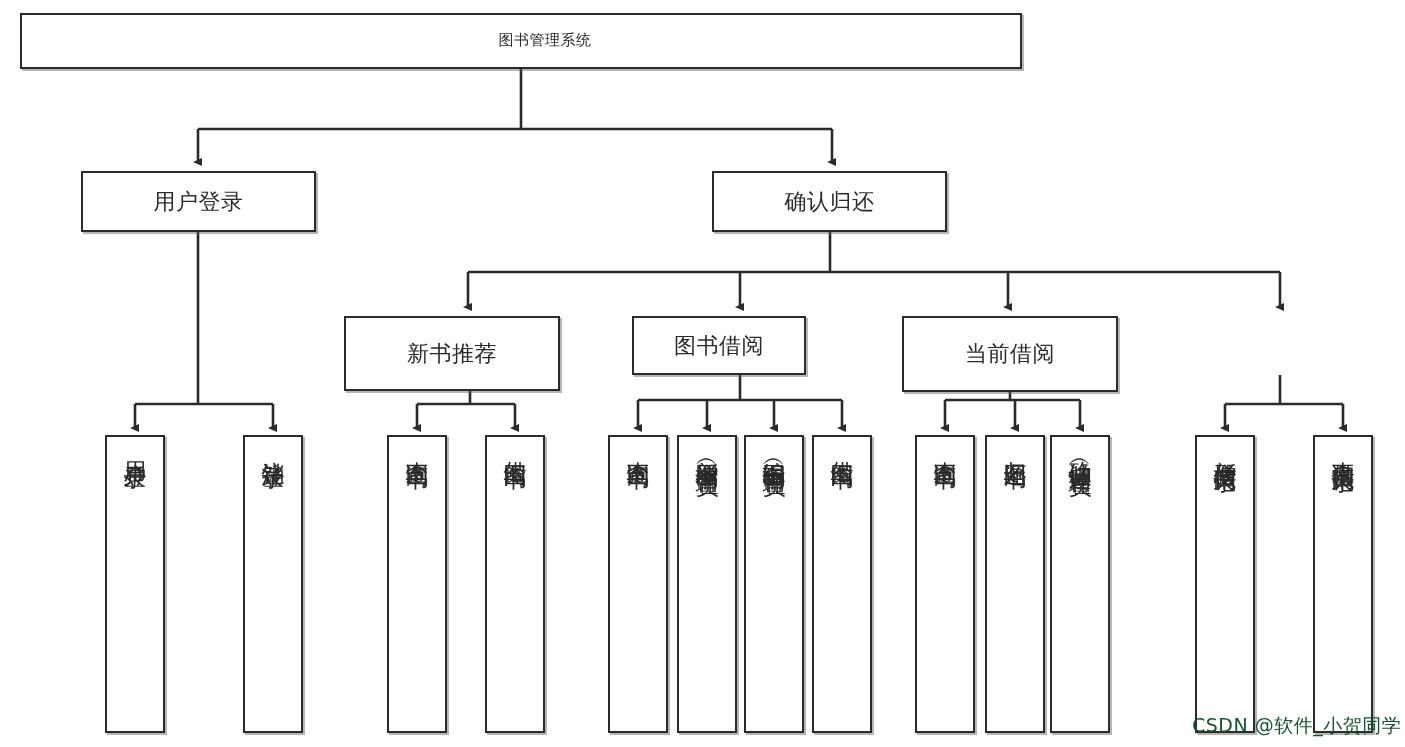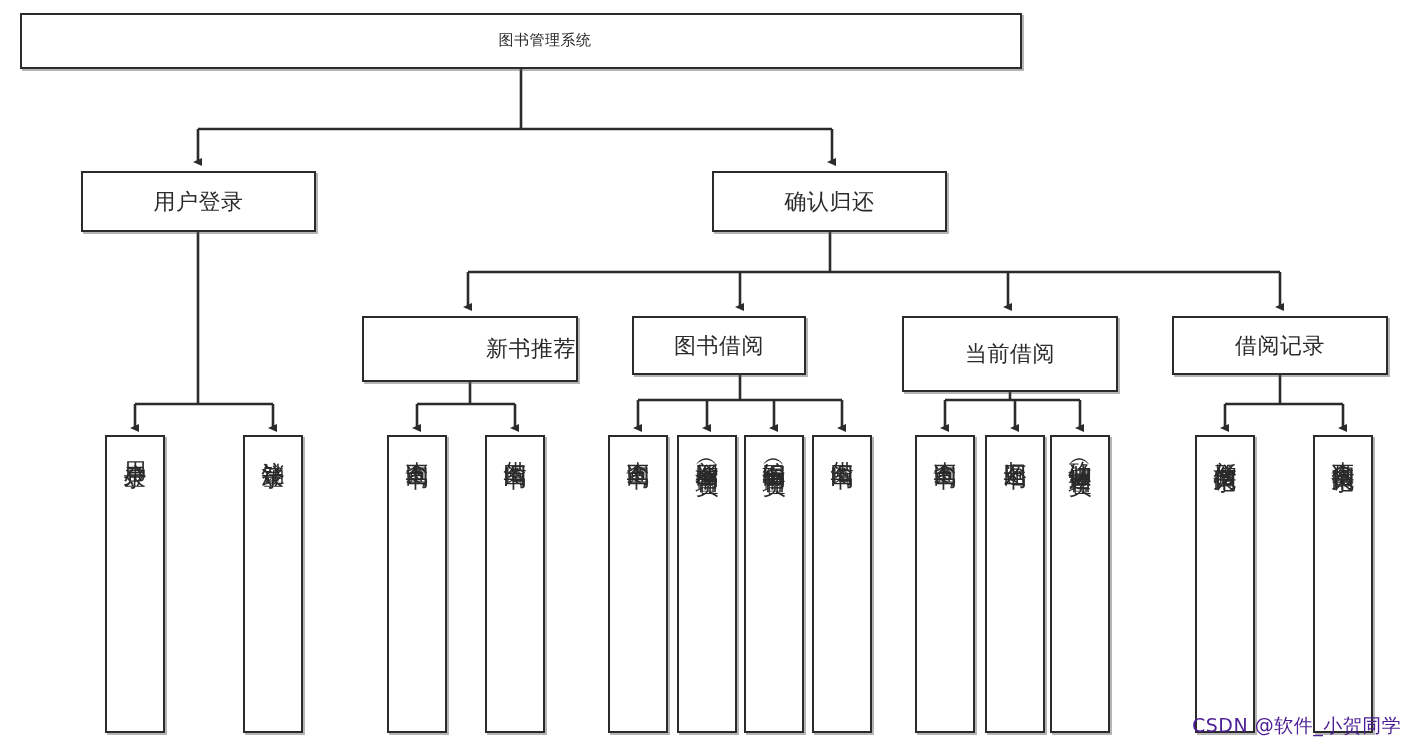--- a/index.html
+++ b/index.html
@@ -59,21 +59,21 @@
     letter-spacing: 2px;
     white-space: nowrap;
     margin: 0 auto;
   }
   .node.root .lbl { font-size: 15px; margin-left: 48px; }
   .watermark {
     position: absolute;
     left: 1192px;
     top: 713px;
     font-size: 19px;
-    color: #4c1d95;
+    color: #14532d;
     white-space: nowrap;
     z-index: 5;
     letter-spacing: 0.5px;
   }
 </style>
 </head>
 <body>
 
 <div id="canvas">
 
@@ -132,32 +132,29 @@
     <span class="lbl">图书管理系统</span>
   </div>
 
   <div class="node horiz" style="left:81px; top:171px; width:235px; height:61px;">
     <span class="lbl">用户登录</span>
   </div>
   <div class="node horiz" style="left:712px; top:171px; width:235px; height:61px;">
     <span class="lbl">确认归还</span>
   </div>
 
-  <div class="node horiz" style="left:362px; top:316px; width:216px; height:66px;justify-content:flex-end;">
+  <div class="node horiz" style="left:344px; top:316px; width:216px; height:75px;">
     <span class="lbl">新书推荐</span>
   </div>
   <div class="node horiz" style="left:632px; top:316px; width:174px; height:59px;">
     <span class="lbl">图书借阅</span>
   </div>
   <div class="node horiz" style="left:902px; top:316px; width:216px; height:76px;">
     <span class="lbl">当前借阅</span>
   </div>
-  <div class="node horiz" style="left:1172px; top:316px; width:216px; height:59px;">
-    <span class="lbl">借阅记录</span>
-  </div>
 
   <div class="node vert" style="left:105px; top:435px; width:60px; height:298px;">
     <span class="lbl">用户登录</span>
   </div>
   <div class="node vert" style="left:243px; top:435px; width:60px; height:298px;">
     <span class="lbl">注销登录</span>
   </div>
 
   <div class="node vert" style="left:387px; top:435px; width:60px; height:298px;">
     <span class="lbl">查询图书</span>

